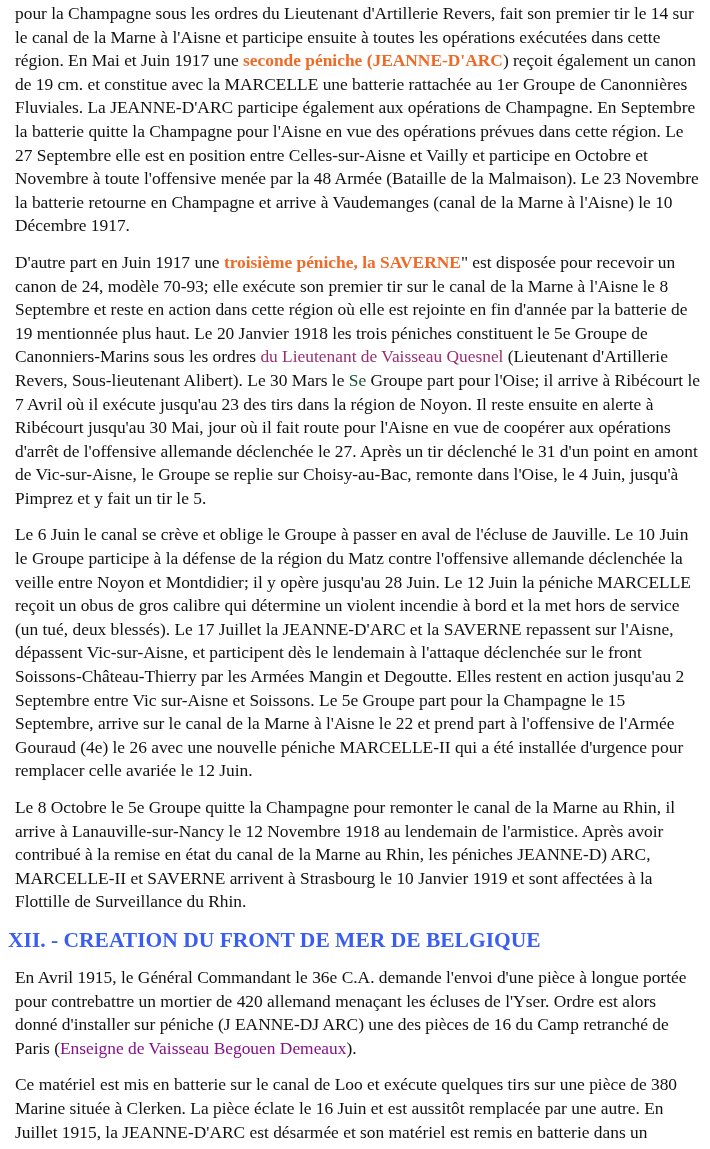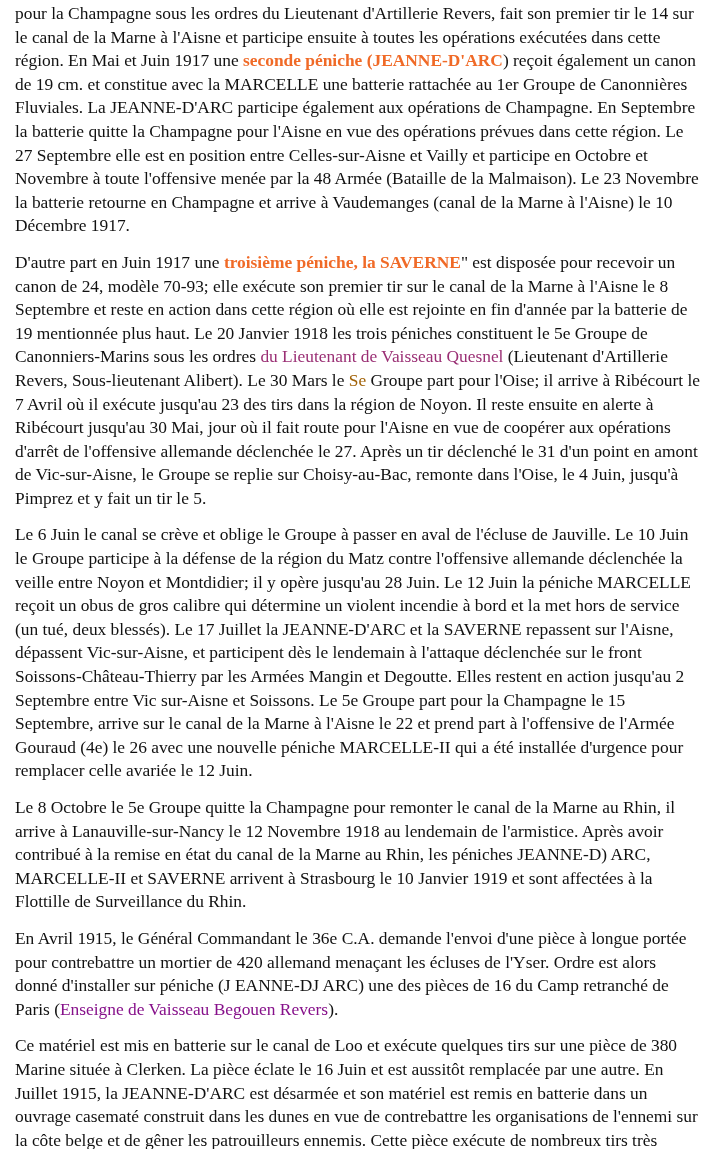--- a/index.html
+++ b/index.html
@@ -10,21 +10,21 @@
     font-family: "Liberation Serif", "DejaVu Serif", serif;
     font-size: 17.4px;
     line-height: 23.6px;
     color: #111111;
   }
   .page { padding: 2px 8px 0 8px; }
   p { margin: 0 0 13px 7px; }
   .orange { color: #f06a27; font-weight: bold; }
   .purple { color: #9a2f74; }
   .deep-purple { color: #86108a; }
-  .slate { color: #a16207; }
+  .slate { color: #14532d; }
   h2 {
     margin: 10px 0 13px 0;
     font-family: "Liberation Serif", "DejaVu Serif", serif;
     font-size: 21.5px;
     line-height: 26px;
     font-weight: bold;
     color: #3a5ff0;
   }
 </style>
 </head>
@@ -33,18 +33,19 @@
 <div class="page">
 
   <p><span>pour la Champagne sous les ordres du Lieutenant d'Artillerie Revers, fait son premier tir le 14 sur le canal de la Marne à l'Aisne et participe ensuite à toutes les opérations exécutées dans cette région. En Mai et Juin 1917 une </span><span class="orange">seconde péniche (JEANNE-D'ARC</span><span>) reçoit également un canon de 19 cm. et constitue avec la MARCELLE une batterie rattachée au 1er Groupe de Canonnières Fluviales. La JEANNE-D'ARC participe également aux opérations de Champagne. En Septembre la batterie quitte la Champagne pour l'Aisne en vue des opérations prévues dans cette région. Le 27 Septembre elle est en position entre Celles-sur-Aisne et Vailly et participe en Octobre et Novembre à toute l'offensive menée par la 48 Armée (Bataille de la Malmaison). Le 23 Novembre la batterie retourne en Champagne et arrive à Vaudemanges (canal de la Marne à l'Aisne) le 10 Décembre 1917.</span></p>
 
   <p><span>D'autre part en Juin 1917 une </span><span class="orange">troisième péniche, la SAVERNE</span><span>" est disposée pour recevoir un canon de 24, modèle 70-93; elle exécute son premier tir sur le canal de la Marne à l'Aisne le 8 Septembre et reste en action dans cette région où elle est rejointe en fin d'année par la batterie de 19 mentionnée plus haut. Le 20 Janvier 1918 les trois péniches constituent le 5e Groupe de Canonniers-Marins sous les ordres </span><span class="purple">du Lieutenant de Vaisseau Quesnel</span><span> (Lieutenant d'Artillerie Revers, Sous-lieutenant Alibert). Le 30 Mars le </span><span class="slate">Se</span><span> Groupe part pour l'Oise; il arrive à Ribécourt le 7 Avril où il exécute jusqu'au 23 des tirs dans la région de Noyon. Il reste ensuite en alerte à Ribécourt jusqu'au 30 Mai, jour où il fait route pour l'Aisne en vue de coopérer aux opérations d'arrêt de l'offensive allemande déclenchée le 27. Après un tir déclenché le 31 d'un point en amont de Vic-sur-Aisne, le Groupe se replie sur Choisy-au-Bac, remonte dans l'Oise, le 4 Juin, jusqu'à Pimprez et y fait un tir le 5.</span></p>
 
   <p>Le 6 Juin le canal se crève et oblige le Groupe à passer en aval de l'écluse de Jauville. Le 10 Juin le Groupe participe à la défense de la région du Matz contre l'offensive allemande déclenchée la veille entre Noyon et Montdidier; il y opère jusqu'au 28 Juin. Le 12 Juin la péniche MARCELLE reçoit un obus de gros calibre qui détermine un violent incendie à bord et la met hors de service (un tué, deux blessés). Le 17 Juillet la JEANNE-D'ARC et la SAVERNE repassent sur l'Aisne, dépassent Vic-sur-Aisne, et participent dès le lendemain à l'attaque déclenchée sur le front Soissons-Château-Thierry par les Armées Mangin et Degoutte. Elles restent en action jusqu'au 2 Septembre entre Vic sur-Aisne et Soissons. Le 5e Groupe part pour la Champagne le 15 Septembre, arrive sur le canal de la Marne à l'Aisne le 22 et prend part à l'offensive de l'Armée Gouraud (4e) le 26 avec une nouvelle péniche MARCELLE-II qui a été installée d'urgence pour remplacer celle avariée le 12 Juin.</p>
 
   <p>Le 8 Octobre le 5e Groupe quitte la Champagne pour remonter le canal de la Marne au Rhin, il arrive à Lanauville-sur-Nancy le 12 Novembre 1918 au lendemain de l'armistice. Après avoir contribué à la remise en état du canal de la Marne au Rhin, les péniches JEANNE-D) ARC, MARCELLE-II et SAVERNE arrivent à Strasbourg le 10 Janvier 1919 et sont affectées à la Flottille de Surveillance du Rhin.</p>
 
+  <h2>XII. - CREATION DU FRONT DE MER DE BELGIQUE</h2>
 
-  <p><span>En Avril 1915, le Général Commandant le 36e C.A. demande l'envoi d'une pièce à longue portée pour contrebattre un mortier de 420 allemand menaçant les écluses de l'Yser. Ordre est alors donné d'installer sur péniche (J EANNE-DJ ARC) une des pièces de 16 du Camp retranché de Paris (</span><span class="deep-purple">Enseigne de Vaisseau Begouen Revers</span><span>).</span></p>
+  <p><span>En Avril 1915, le Général Commandant le 36e C.A. demande l'envoi d'une pièce à longue portée pour contrebattre un mortier de 420 allemand menaçant les écluses de l'Yser. Ordre est alors donné d'installer sur péniche (J EANNE-DJ ARC) une des pièces de 16 du Camp retranché de Paris (</span><span class="deep-purple">Enseigne de Vaisseau Begouen Demeaux</span><span>).</span></p>
 
   <p><span>Ce matériel est mis en batterie sur le canal de Loo et exécute quelques tirs sur une pièce de 380 Marine située à Clerken. La pièce éclate le 16 Juin et est aussitôt remplacée par une autre. En Juillet 1915, la JEANNE-D'ARC est désarmée et son matériel est remis en batterie dans un ouvrage casematé construit dans les dunes en vue de contrebattre les organisations de l'ennemi sur la côte belge et de gêner les patrouilleurs ennemis. Cette pièce exécute de nombreux tirs très efficaces. Au début de 1916, la défense du front de mer de Belgique confiée au </span></p>
 
 </div>
 
 </body></html>

